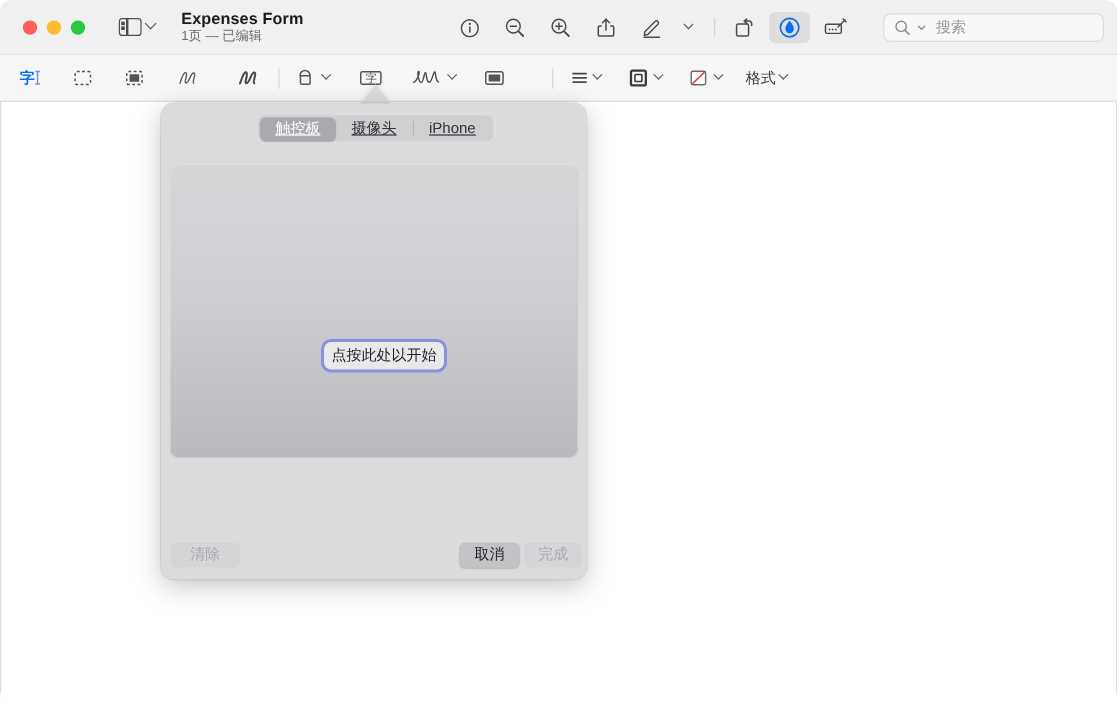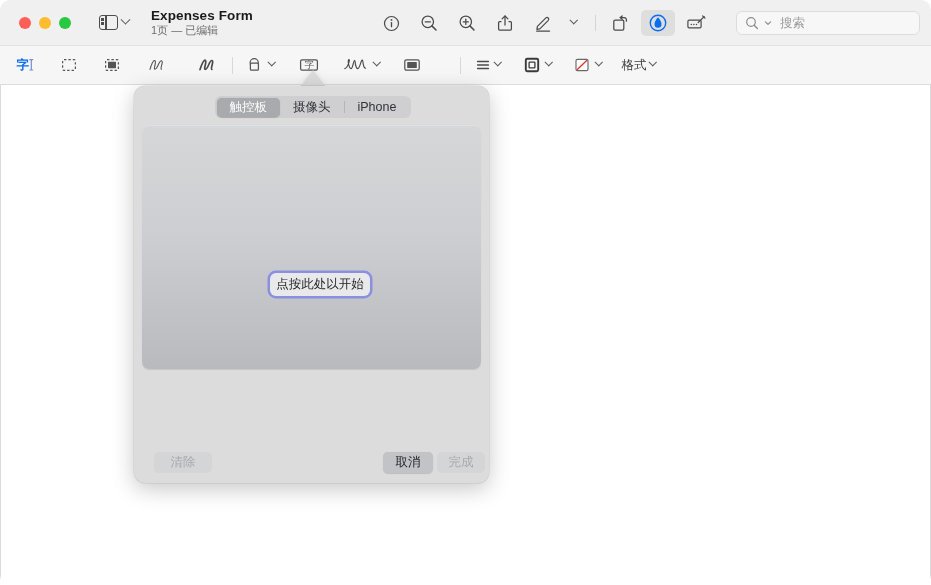--- a/index.html
+++ b/index.html
@@ -235,38 +235,39 @@
   .seg-item {
     display: flex;
     align-items: center;
     justify-content: center;
     padding: 4px 13px;
     font-size: 12.5px;
     color: #32343a;
     border-radius: 5px;
     cursor: default;
     position: relative;
+    text-decoration: underline;
   }
   .seg-item.on {
     background: #a9aaae;
     color: #ffffff;
     box-shadow: 0 0.5px 1px rgba(0,0,0,0.18);
   }
   .seg-div {
     width: 1px;
     align-self: center;
     height: 12px;
     background: #b4b5b8;
   }
 
   
   .sigcanvas {
     position: absolute;
     left: 8px;
-    top: 39px;
+    top: 51px;
     width: 339px;
     height: 244px;
     border-radius: 7px;
     background: linear-gradient(to bottom, #d6d7d9 0%, #cdced1 45%, #b9babd 100%);
     box-shadow: inset 0 0.5px 0.5px rgba(255,255,255,0.5), 0 0.5px 1px rgba(0,0,0,0.10);
     font-family: Liberation Serif, serif;
   }
 
   .start-btn {
     position: absolute;
@@ -365,21 +366,21 @@
   }
   .pbtn-dim {
     background: #d4d5d7;
     color: #a8a9ad;
   }
   .pbtn-on {
     background: #c2c3c6;
     color: #1c1d20;
     box-shadow: 0 0.5px 1px rgba(0,0,0,0.14);
   }
-  .pb-clear  { left: 20px;   width: 58px; text-align: right; }
+  .pb-clear  { left: 8px;   width: 58px; text-align: right; }
   .pb-cancel { left: 249px; width: 50px; }
   .pb-done   { left: 303px; width: 48px; }
 
   svg { display: block; }
 </style>
 </head>
 <body>
 
 <div id="app">
 

